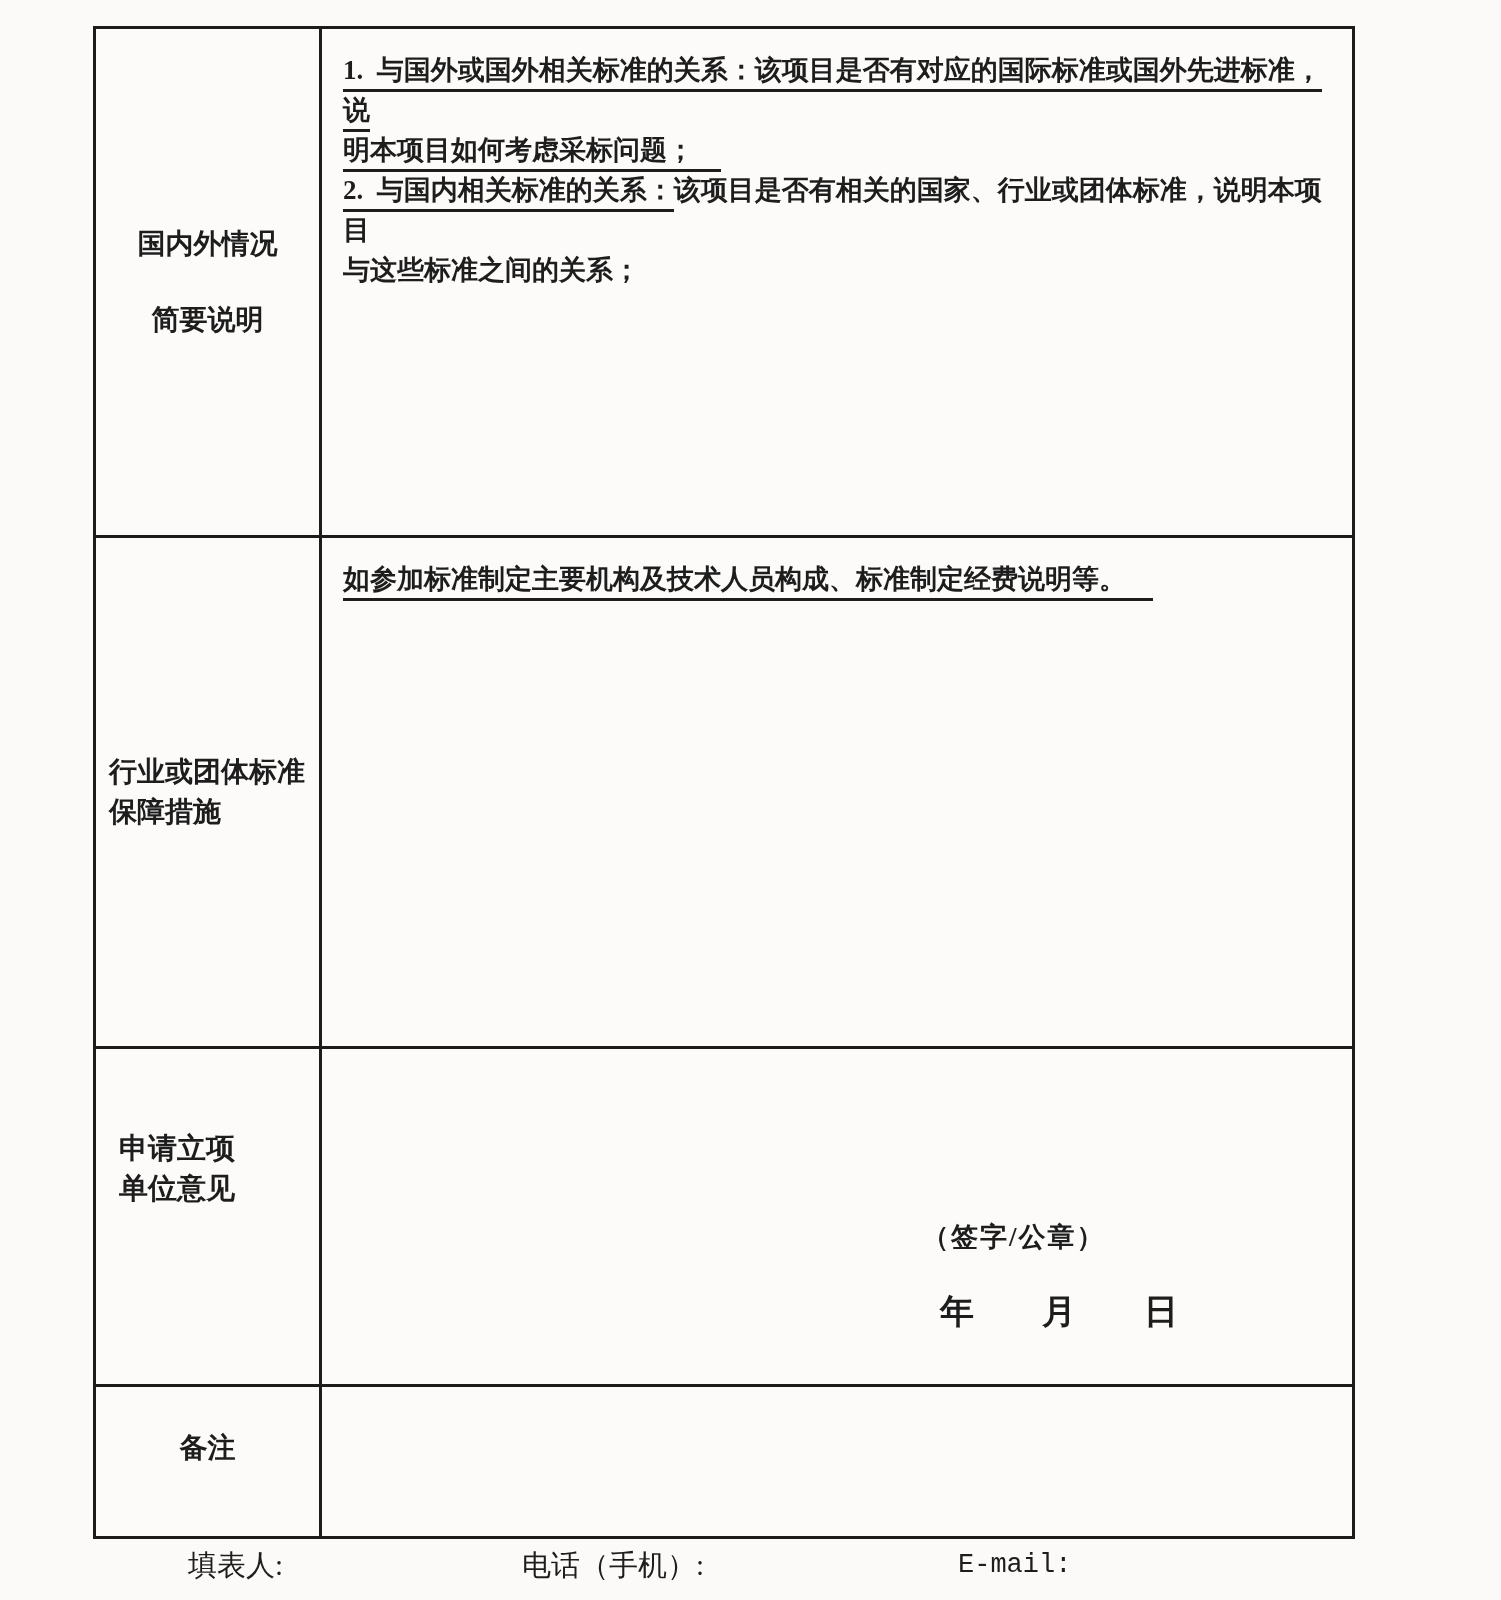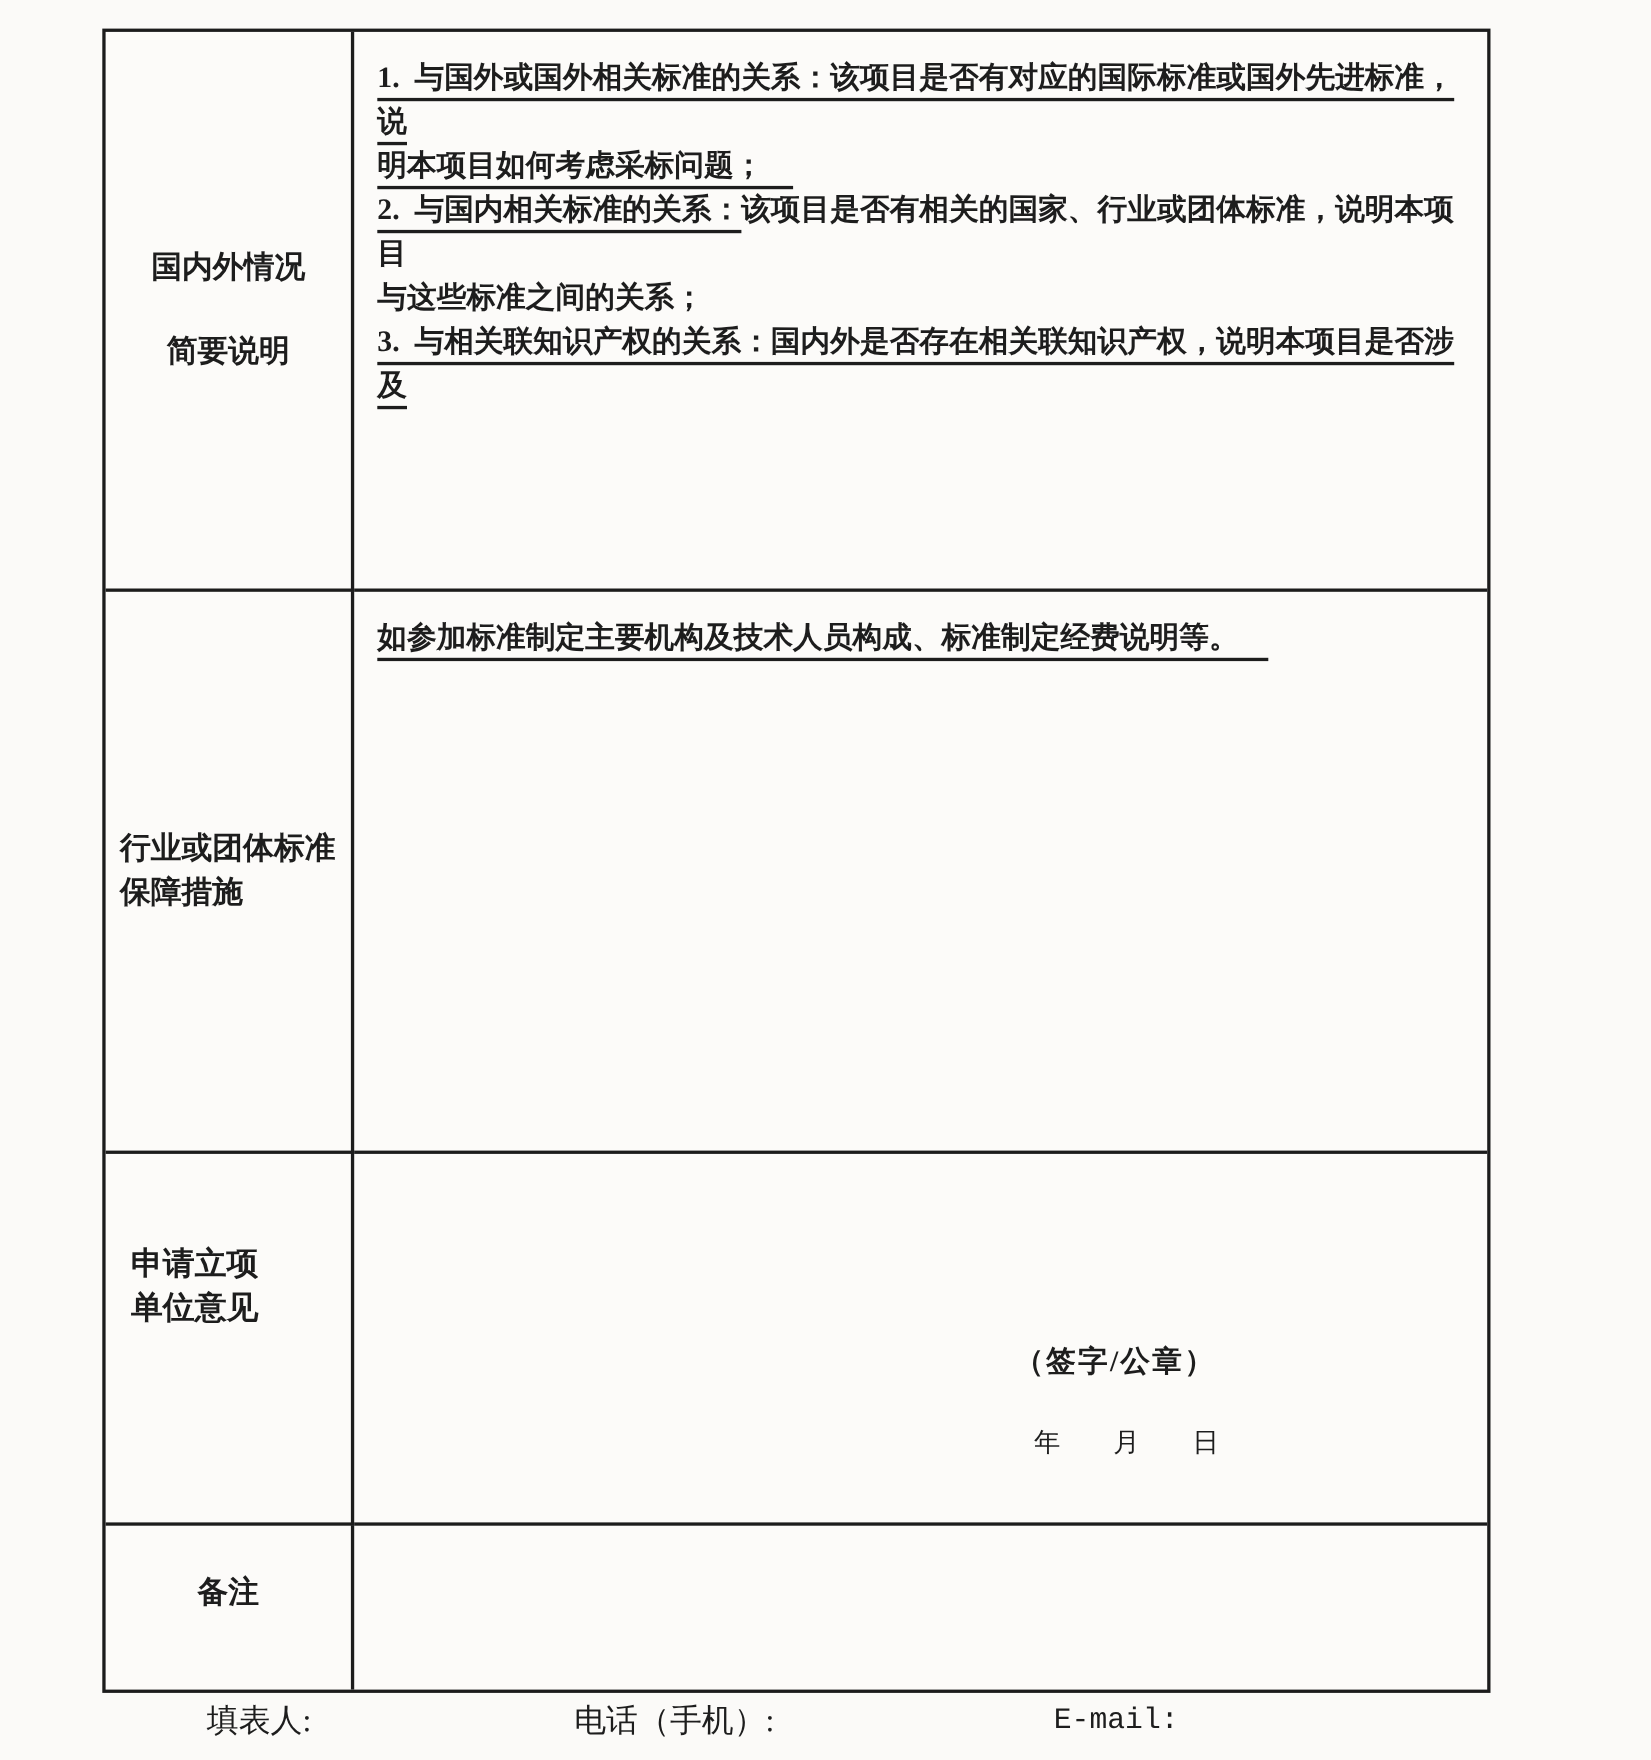--- a/index.html
+++ b/index.html
@@ -75,22 +75,22 @@
     left: 600px;
     top: 168px;
     font-size: 27px;
     font-weight: 700;
     letter-spacing: 2px;
   }
   .date-line {
     position: absolute;
     left: 618px;
     top: 243px;
-    font-size: 24px;
-    font-weight: 400;
+    font-size: 34px;
+    font-weight: 700;
   }
   .footer {
     position: absolute;
     left: 0;
     top: 1545px;
     width: 1351px;
     height: 44px;
     font-size: 29px;
     font-weight: 400;
     line-height: 40px;
@@ -109,21 +109,20 @@
 
     <div class="cell label-cell label-center row-border">
       <span>国内外情况</span>
       <span>简要说明</span>
     </div>
     <div class="cell content-cell pad row-border">
         <div class="line"><span class="u">1.  与国外或国外相关标准的关系：该项目是否有对应的国际标准或国外先进标准，说</span></div>
         <div class="line"><span class="u">明本项目如何考虑采标问题；　</span></div>
         <div class="line"><span class="u">2.  与国内相关标准的关系：</span><span>该项目是否有相关的国家、行业或团体标准，说明本项目</span></div>
         <div class="line"><span>与这些标准之间的关系；</span></div>
-        <div class="line"><span class="u">3.  与相关联知识产权的关系：国内外是否存在相关联知识产权，说明本项目是否涉及</span></div>
       </div>
 
     <div class="cell label-cell label-left row-border">
       <span>行业或团体标准</span>
       <span>保障措施</span>
     </div>
     <div class="cell content-cell pad row-border">
         <div class="line"><span class="u">如参加标准制定主要机构及技术人员构成、标准制定经费说明等。　</span></div>
       </div>
 

